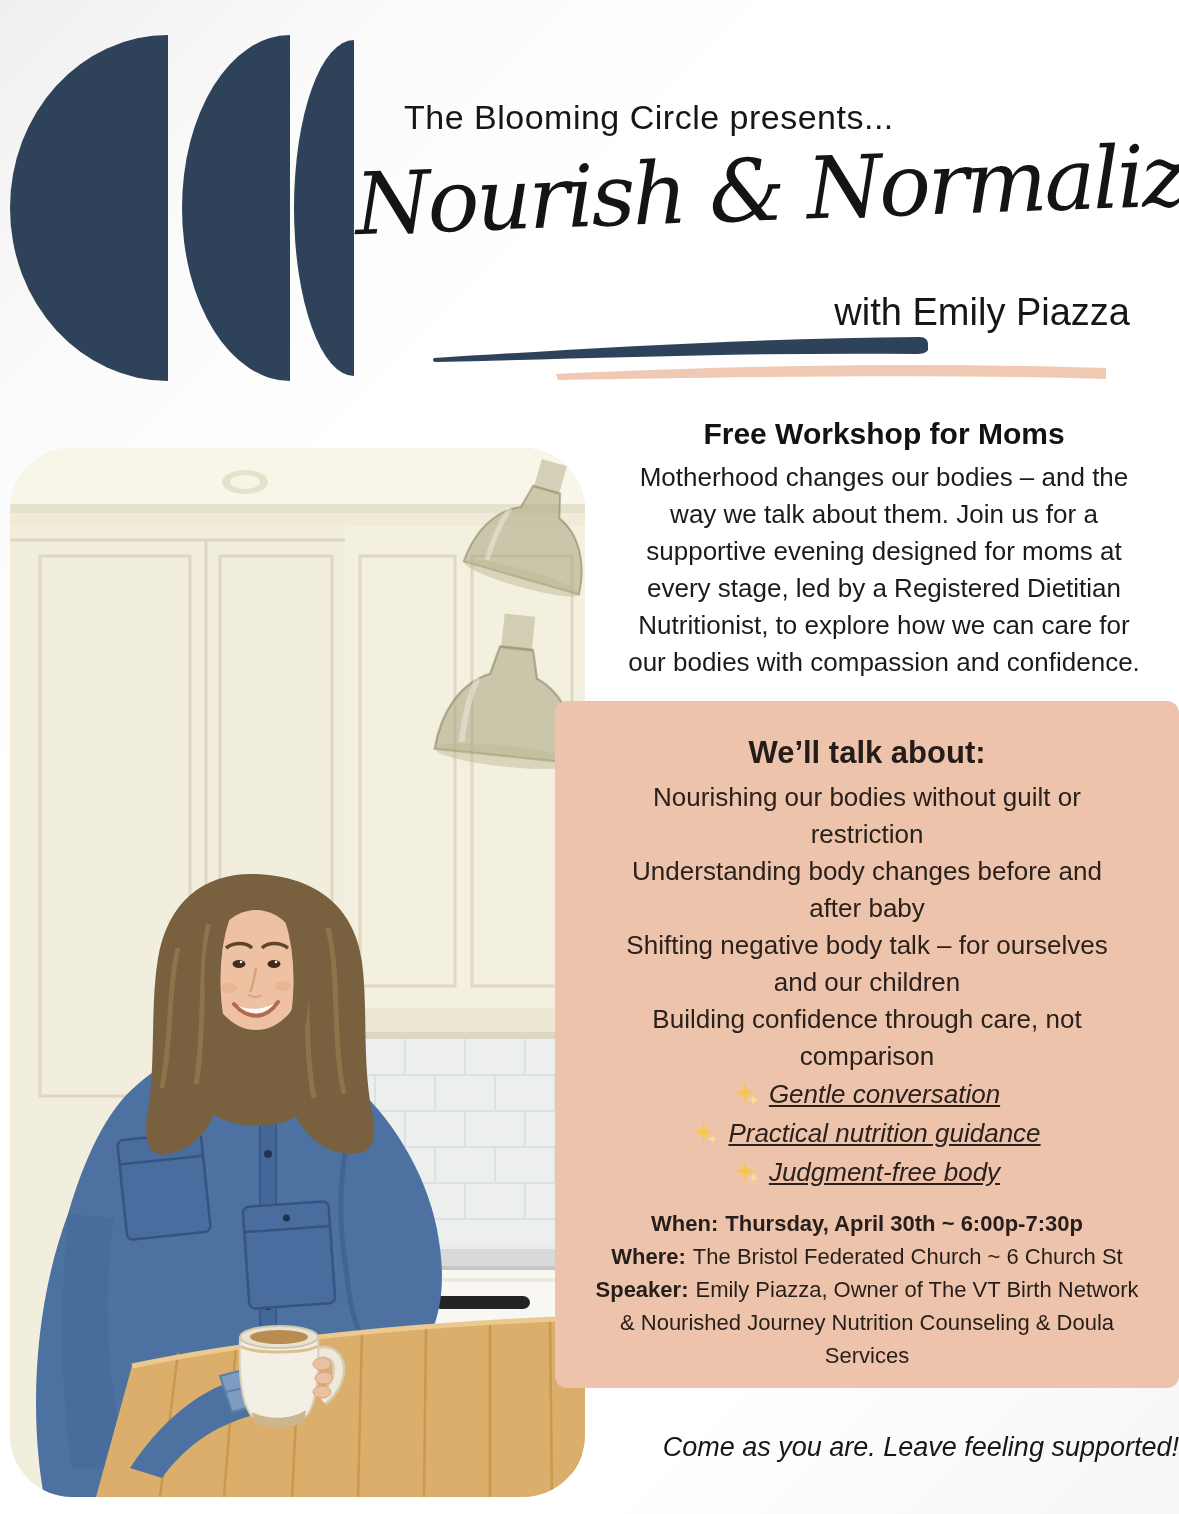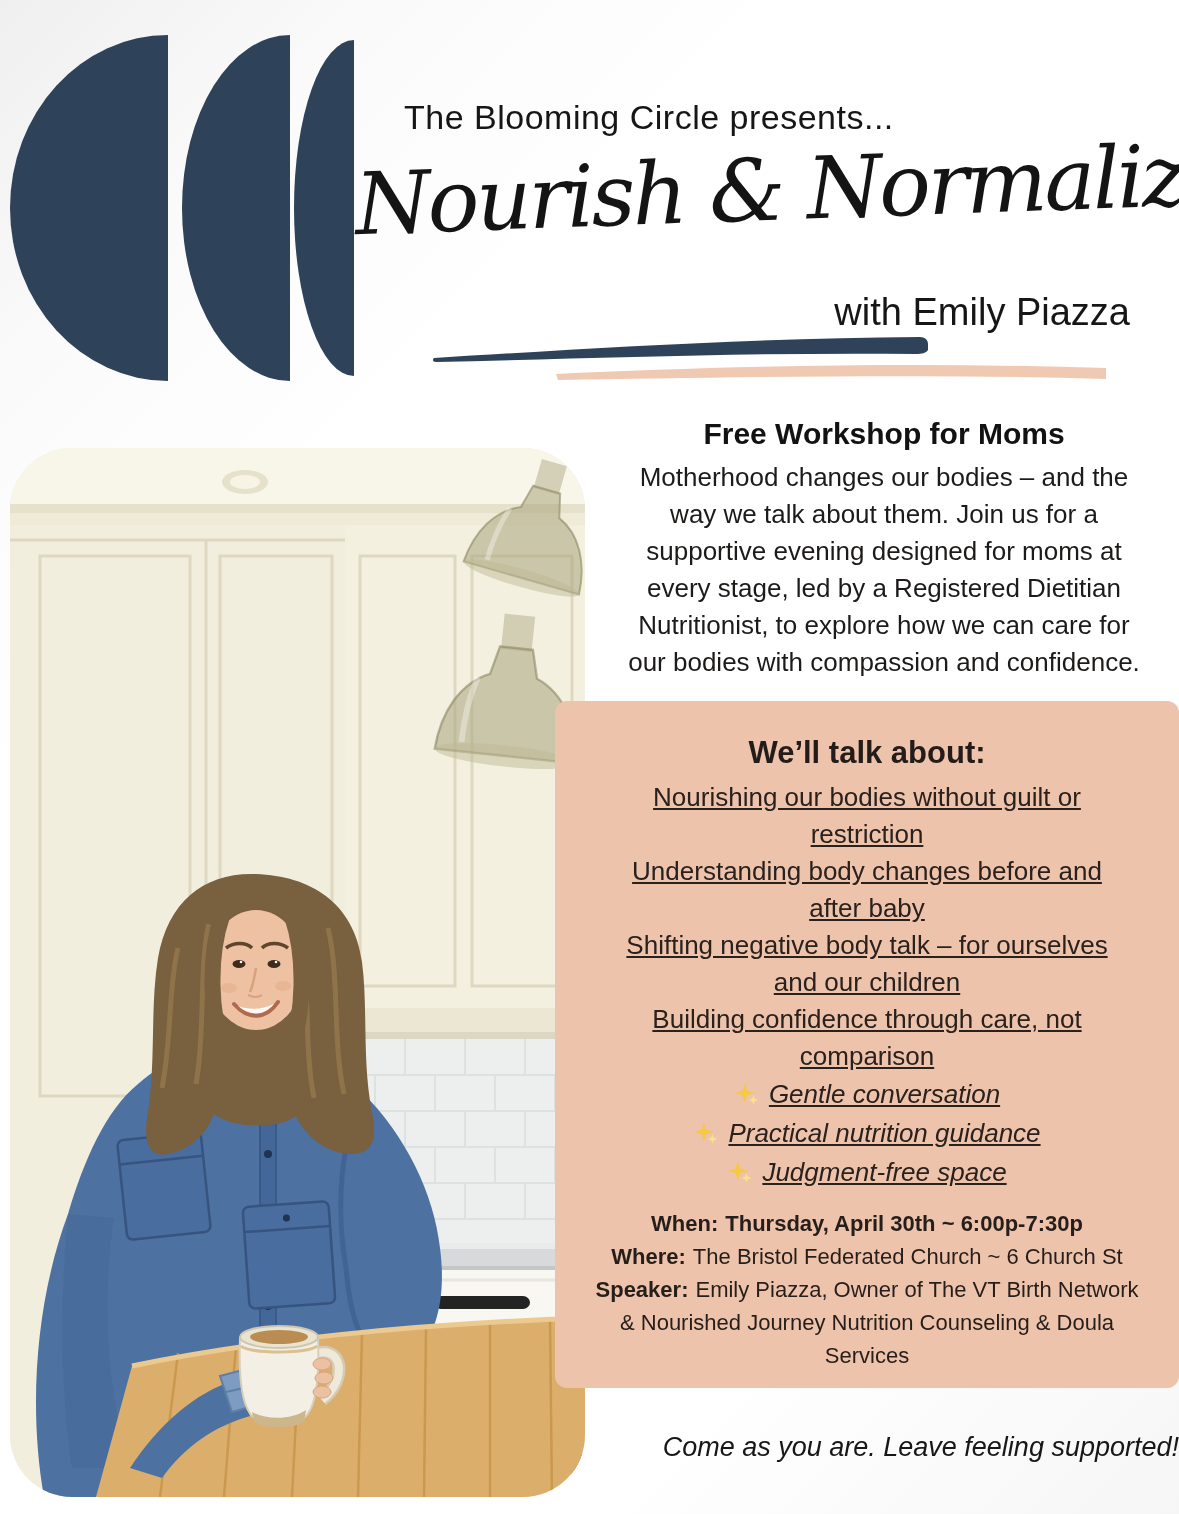--- a/index.html
+++ b/index.html
@@ -31,21 +31,21 @@
   .intro-heading{position:absolute;left:584px;top:417px;width:600px;text-align:center;
         font-weight:bold;font-size:30px;color:#121212;}
   .intro-lines{position:absolute;left:584px;top:459px;width:600px;text-align:center;}
   .intro-line{font-size:26px;line-height:37px;white-space:nowrap;color:#1d1b1a;}
 
   
   .pink-box{position:absolute;left:555px;top:701px;width:624px;height:687px;border-radius:12px;
         background:var(--blush);text-align:center;color:#2a211d;}
   .talk-heading{margin-top:34px;font-size:31px;font-weight:bold;color:#241c18;}
   .talk-lines{margin-top:8px;}
-  .talk-line{font-size:26px;line-height:37px;white-space:nowrap;text-decoration:underline;}
+  .talk-line{font-size:26px;line-height:37px;white-space:nowrap;}
   .hl-line{font-size:26px;line-height:39px;font-style:italic;text-decoration:underline;}
   .spark-icon{width:26px;height:26px;vertical-align:-5px;margin-right:9px;}
   .spark{fill:var(--spark_gold);}
   .spark.small{fill:#fbe08e;}
   .details{margin-top:15px;}
   .detail-line{font-size:22px;line-height:33px;white-space:nowrap;color:#261e1a;}
   .detail-label{font-weight:bold;margin-right:7px;}
   .bold-all{font-weight:bold;}
 
   .tagline{position:absolute;left:589px;top:1432px;width:590px;text-align:right;
@@ -267,21 +267,21 @@
             <path class="spark" d="M10 1 L12.2 7.8 L19 10 L12.2 12.2 L10 19 L7.8 12.2 L1 10 L7.8 7.8 Z"></path>
             <path class="spark small" d="M18 12 L19.2 15.3 L22.5 16.5 L19.2 17.7 L18 21 L16.8 17.7 L13.5 16.5 L16.8 15.3 Z"></path>
           </svg><span>Gentle conversation</span></div>
       <div class="hl-line"><svg class="spark-icon" viewBox="0 0 24 24">
             <path class="spark" d="M10 1 L12.2 7.8 L19 10 L12.2 12.2 L10 19 L7.8 12.2 L1 10 L7.8 7.8 Z"></path>
             <path class="spark small" d="M18 12 L19.2 15.3 L22.5 16.5 L19.2 17.7 L18 21 L16.8 17.7 L13.5 16.5 L16.8 15.3 Z"></path>
           </svg><span>Practical nutrition guidance</span></div>
       <div class="hl-line"><svg class="spark-icon" viewBox="0 0 24 24">
             <path class="spark" d="M10 1 L12.2 7.8 L19 10 L12.2 12.2 L10 19 L7.8 12.2 L1 10 L7.8 7.8 Z"></path>
             <path class="spark small" d="M18 12 L19.2 15.3 L22.5 16.5 L19.2 17.7 L18 21 L16.8 17.7 L13.5 16.5 L16.8 15.3 Z"></path>
-          </svg><span>Judgment-free space</span></div>
+          </svg><span>Judgment-free body</span></div>
     </div>
     <div class="details">
       <div class="detail-line bold-all">
         <span class="detail-label">When:</span><span>Thursday, April 30th ~ 6:00p-7:30p</span>
       </div>
       <div class="detail-line">
         <span class="detail-label">Where:</span><span>The Bristol Federated Church ~ 6 Church St</span>
       </div>
       <div class="detail-line">
         <span class="detail-label">Speaker:</span><span>Emily Piazza, Owner of The VT Birth Network</span>

